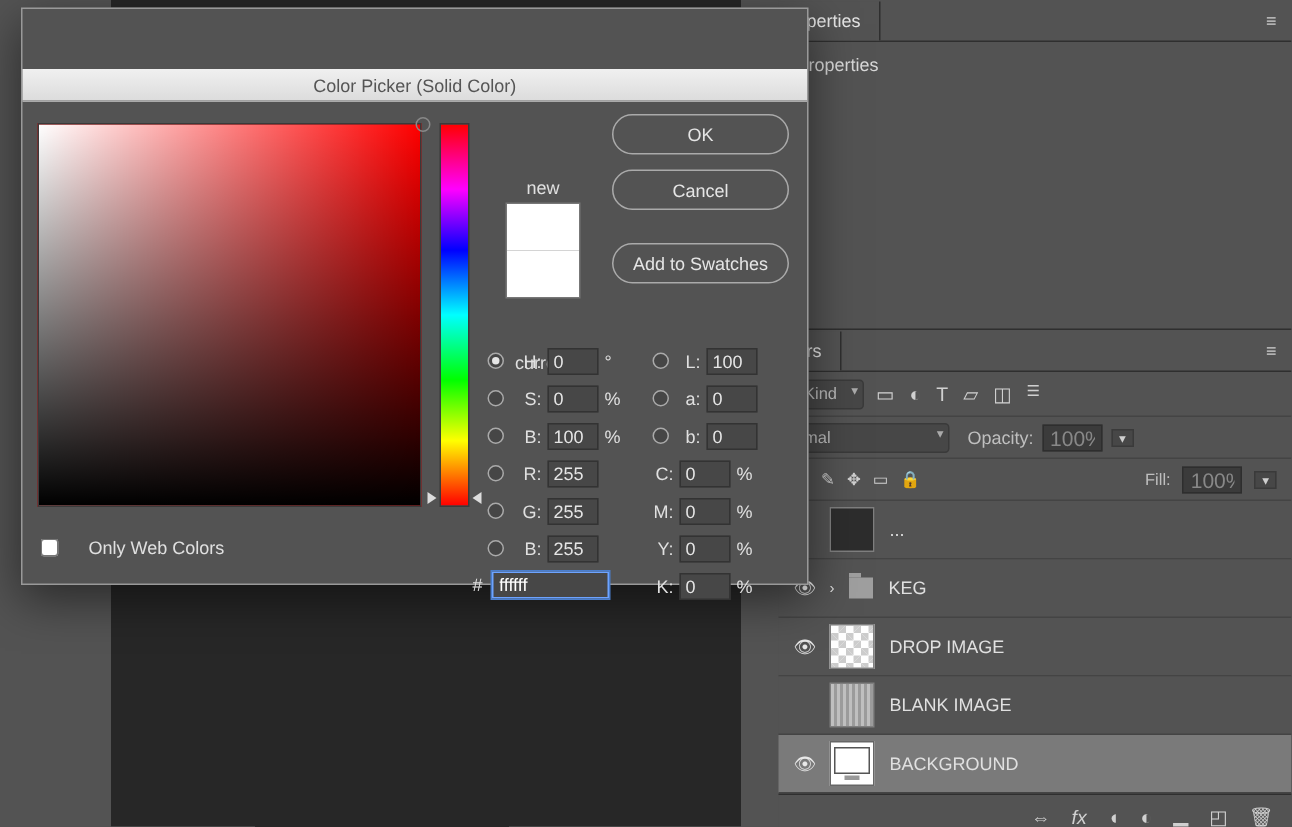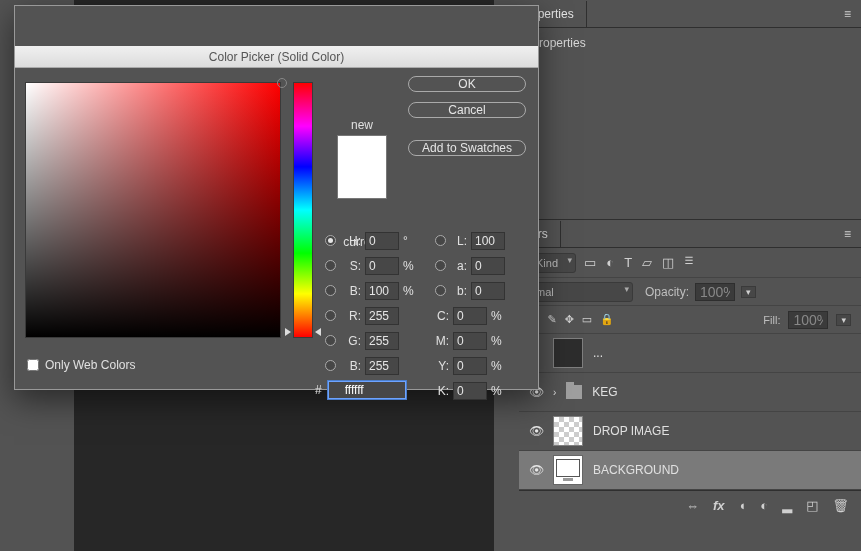--- a/index.html
+++ b/index.html
@@ -61,37 +61,37 @@
   .hue-handle .tri-l, .hue-handle .tri-r { width:0;height:0;border-top:4px solid transparent;border-bottom:4px solid transparent; position:absolute;}
   .hue-handle .tri-l{ border-left:6px solid #ddd; left:-4px; }
   .hue-handle .tri-r{ border-right:6px solid #ddd; right:-4px; }
 
   .swatch-col { position:absolute; left:312px; top:14px; width:70px; text-align:center; }
   .swatch-col .lbl { font-size:12px; color:#e0e0e0;margin-top:36px; }
   .swatch-stack { width:50px; height:64px; margin:3px auto; border:1px solid #777; display:flex; flex-direction:column; }
   .swatch-stack div { flex:1; background:#fff; }
 
   .btns { position:absolute; right:12px; top:8px; width:118px; display:flex; flex-direction:column; gap:10px; }
-  .btn { height:16px; border:1px solid #aaa; border-radius:14px; background:#535353; color:#e5e5e5; font-size:12px; cursor:pointer; }
-
-  .webcolors { position:absolute; left:12px; top:290px; font-size:12px; color:#e0e0e0; display:flex; align-items:center; gap:6px; }
+  .btn { height:27px; border:1px solid #aaa; border-radius:14px; background:#535353; color:#e5e5e5; font-size:12px; cursor:pointer; }
+
+  .webcolors { position:absolute; left:12px; top:290px; font-size:12px; color:#e0e0e0; display:flex; align-items:center; gap:20px; }
   .webcolors input { width:12px; height:12px; }
 
   .inputs { position:absolute; left:310px; top:160px; width:210px; font-size:12px; color:#e0e0e0; }
   .row { display:flex; align-items:center; height:25px; }
   .col1 { width:110px; display:flex; align-items:center; gap:4px; }
   .col2 { width:100px; display:flex; align-items:center; gap:4px; }
   .radio { width:11px; height:11px; border:1px solid #aaa; border-radius:50%; display:inline-block; margin-right:3px; background:#464646; }
   .radio.sel::after { content:""; display:block; width:5px; height:5px; background:#e5e5e5; border-radius:50%; margin:2px; }
   .fld-label { width:18px; text-align:right; display:inline-block; }
   .fld-label2 { width:14px; text-align:right; display:inline-block; }
   .num { width:34px; height:18px; background:#474747; border:1px solid #333; color:#e5e5e5; font-size:12px; padding:0 3px; }
   .unit { width:14px; color:#e0e0e0; }
   .hex-row { position:absolute; left:300px; top:313px; display:flex; align-items:center; gap:6px; }
-  .hex-in { width:78px; height:18px; background:#474747; border:1px solid #6da3ff; outline:1px solid #4b7ecc; color:#fff; font-size:12px; padding:0 16px; }
+  .hex-in { width:78px; height:18px; background:#474747; border:1px solid #6da3ff; outline:1px solid #4b7ecc; color:#fff; font-size:12px; padding:0 4px; }
 </style>
 </head>
 <body>
 
 <div class="app-bg">
   <div class="canvas-dark"></div>
 
   <div class="right-col">
 
     <div class="panel-tabs">
@@ -149,33 +149,38 @@
             <span class="eye">👁</span>
             <span class="arrow">›</span>
             <div class="folder-thumb"></div>
             <span class="layer-name">KEG</span>
           </div>
           <div class="layer">
             <span class="eye">👁</span>
             <div class="layer-thumb checker"></div>
             <span class="layer-name">DROP IMAGE</span>
           </div>
+          <div class="layer">
+            <span class="eye"></span>
+            <div class="layer-thumb striped"></div>
+            <span class="layer-name">BLANK IMAGE</span>
+          </div>
           <div class="layer selected">
             <span class="eye">👁</span>
             <div class="layer-thumb monitor-thumb white-thumb">
               <div class="scr"></div>
               <div class="base"></div>
             </div>
             <span class="layer-name">BACKGROUND</span>
           </div>
         </div>
 
       <div class="layers-footer">
         <span>⇔</span>
-        <span style="font-style:italic;font-weight:bold;">fx</span>
+        <span style="font-style:italic;">fx</span>
         <span>◖</span>
         <span>◐</span>
         <span>▂</span>
         <span>◰</span>
         <span>🗑</span>
       </div>
     </div>
   </div>
 
   <div class="dialog">

